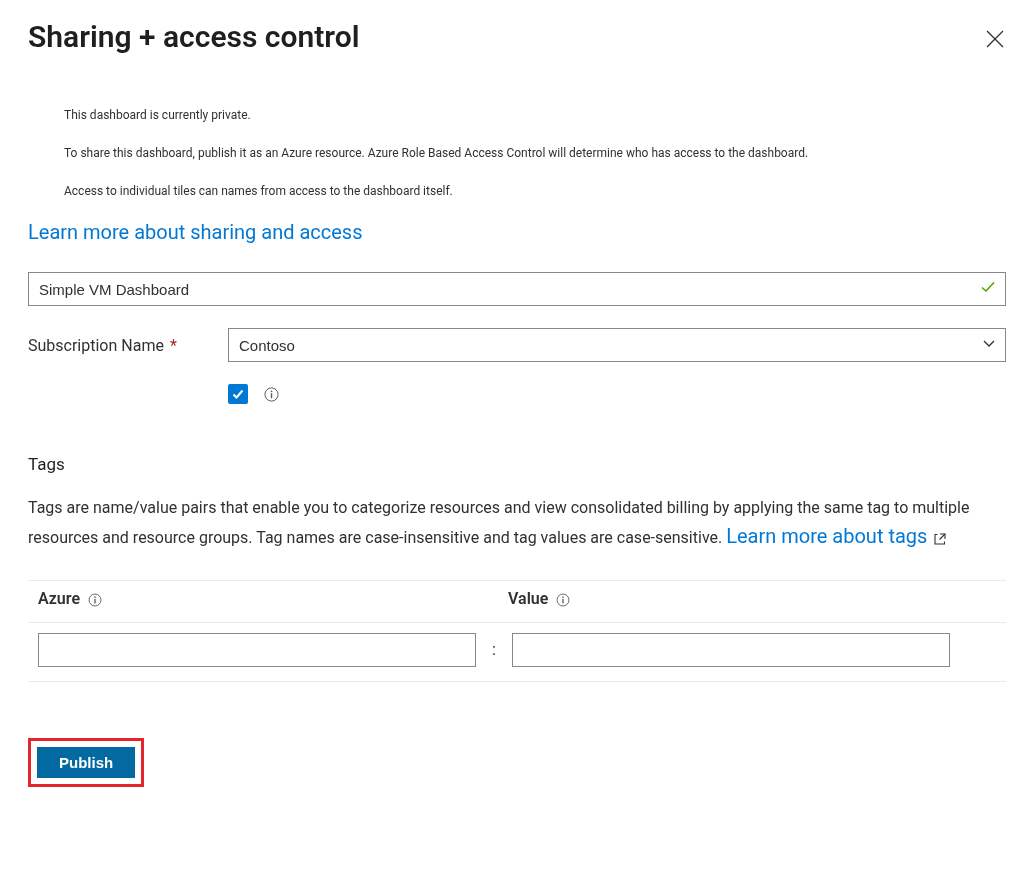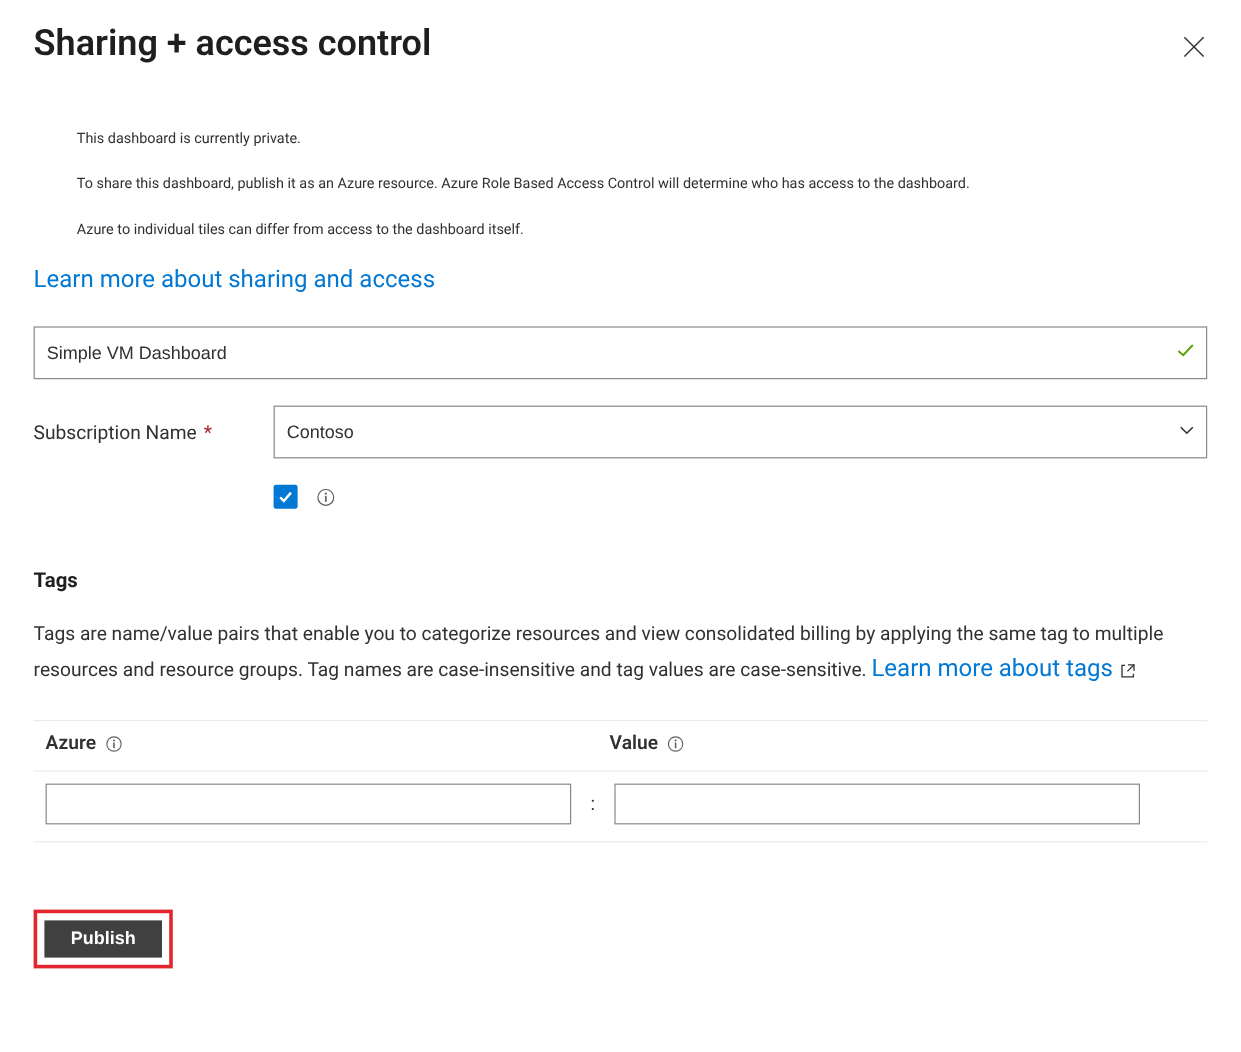--- a/index.html
+++ b/index.html
@@ -48,21 +48,21 @@
     }
     .form-label {
       width: 200px;
       font-size: 16px;
       color: #323130;
       flex-shrink: 0;
     }
     .req { color: #a4262c; margin-left: 2px; }
     .text-input {
       flex: 1;
-      height: 44px;
+      height: 34px;
       border: 1px solid #8a8886;
       padding: 0 34px 0 10px;
       font-size: 15px;
       color: #323130;
       background: #ffffff;
     }
     .input-wrap {
       position: relative;
       flex: 1;
       display: flex;
@@ -106,21 +106,21 @@
     .info-icon {
       display: inline-flex;
       align-items: center;
       justify-content: center;
       cursor: pointer;
       vertical-align: middle;
       margin-left: 4px;
     }
     h2.section-title {
       font-size: 17px;
-      font-weight: 700;
+      font-weight: 400;
       color: #201f1e;
       margin-top: 50px;
       margin-bottom: 22px;
     }
     .tags-desc {
       font-size: 16px;
       line-height: 1.55;
       color: #323130;
       margin-bottom: 28px;
     }
@@ -168,21 +168,21 @@
     .tag-name-input { width: 438px; }
     .tag-value-input { width: 438px; }
     .colon-sep { font-size: 16px; color: #323130; width: 16px; text-align: center; }
     .publish-wrap {
       margin-top: 56px;
       display: inline-block;
       border: 3px solid #e3262d;
       padding: 6px;
     }
     button.publish-btn {
-      background: #404040;
+      background: #0369a1;
       color: #ffffff;
       border: none;
       padding: 7px 22px;
       font-size: 15px;
       font-weight: 600;
       cursor: pointer;
     }
   </style>
 </head>
 <body>
@@ -194,21 +194,21 @@
   <div class="close-icon">
     <svg width="18" height="18" viewBox="0 0 18 18">
       <line x1="1" y1="1" x2="17" y2="17" stroke="#323130" stroke-width="1.2"></line>
       <line x1="17" y1="1" x2="1" y2="17" stroke="#323130" stroke-width="1.2"></line>
     </svg>
   </div>
 </div>
 
 <p class="body-text">This dashboard is currently private.</p>
 <p class="body-text">To share this dashboard, publish it as an Azure resource. Azure Role Based Access Control will determine who has access to the dashboard.</p>
-<p class="body-text">Azure to individual tiles can differ from access to the dashboard itself.</p>
+<p class="body-text">Access to individual tiles can names from access to the dashboard itself.</p>
 <p class="learn-link-row">
   <a href="#" class="link">Learn more about sharing and access</a>
 </p>
 
 <div class="form-row">
   <div class="input-wrap">
     <input type="text" class="text-input" value="Simple VM Dashboard" style="">
     <span class="trailing-icon">
       <svg width="16" height="16" viewBox="0 0 16 16">
         <polyline points="2,8.5 6,12 14,3.5" fill="none" stroke="#57a300" stroke-width="1.6"></polyline>

